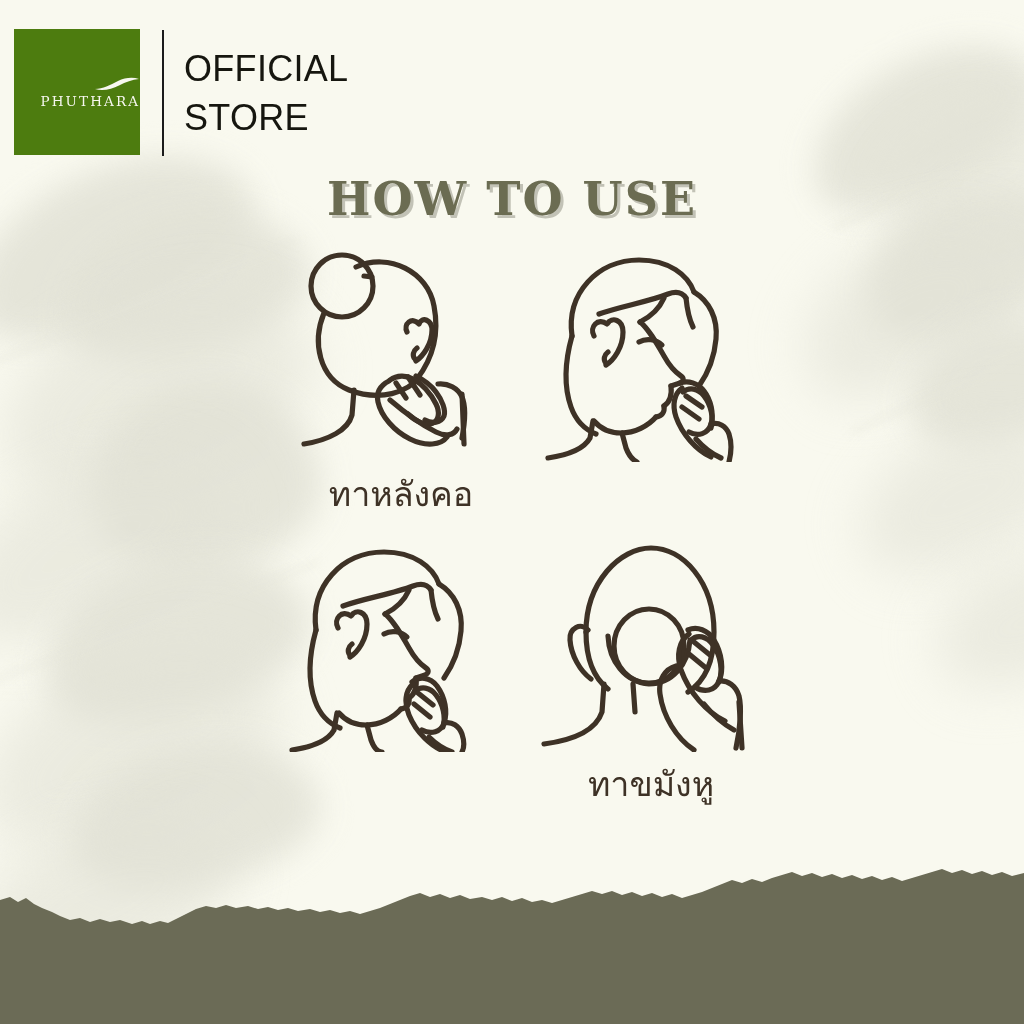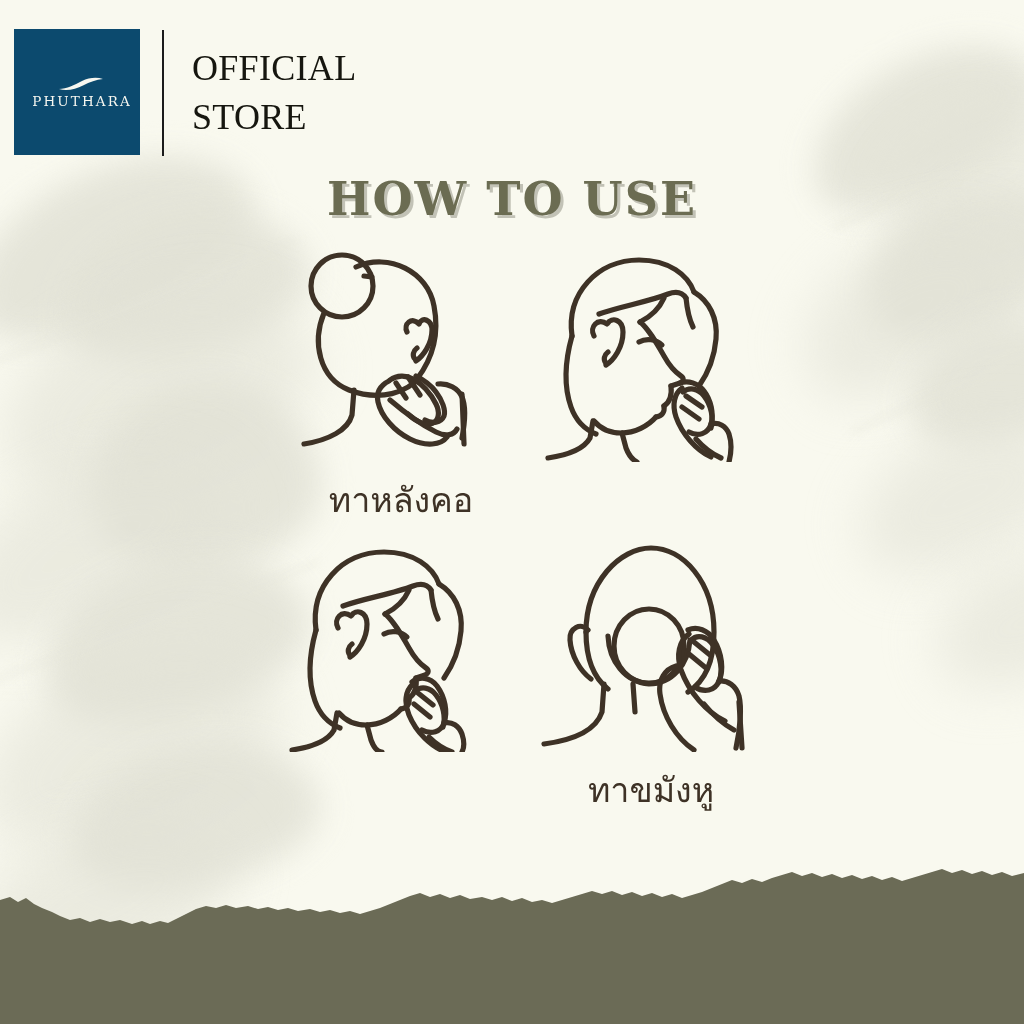--- a/index.html
+++ b/index.html
@@ -33,49 +33,49 @@
     height:3px;
     opacity:.8;
   }
 
   
   #header { position:absolute; left:0; top:0; width:100%; height:175px; }
 
   #logo-box {
     position:absolute; left:14px; top:29px;
     width:126px; height:126px;
-    background:#0c4a6e;
+    background:#4d7c0f;
     display:flex; flex-direction:column;
-    align-items:center; justify-content:center;padding-left:8px;
+    align-items:flex-end; justify-content:center;padding-left:8px;
   }
   #logo-swoosh { width:46px; height:16px; display:block; margin-bottom:3px; }
   #logo-wordmark {
     color:#f7f7f0;
     font-family:"DejaVu Serif","Liberation Serif",serif;
     font-size:13.5px;
     letter-spacing:2.1px;
     text-indent:2.1px;
     line-height:1;
     white-space:nowrap;
   }
 
   #header-divider {
     position:absolute; left:162px; top:30px;
     width:2px; height:126px;
     background:#1b1b1b;
   }
 
   #header-title {
-    position:absolute; left:192px; top:44px;
+    position:absolute; left:184px; top:44px;
     color:#16160f;
     font-size:36px;
     line-height:49px;
     letter-spacing:.3px;
     white-space:pre-line;
-    font-family:Liberation Serif, serif;
+    font-family:Liberation Sans, sans-serif;
   }
 
   
   #how-to-use {
     position:absolute; top:172px; left:0; width:1024px;
     text-align:center;
     font-family:"DejaVu Serif","Liberation Serif",serif;
     font-weight:bold;
     font-size:46px;
     letter-spacing:2px;
@@ -92,21 +92,21 @@
     grid-template-columns:1fr 1fr;
     grid-auto-rows:290px;
   }
   .step { position:relative; display:flex; flex-direction:column; align-items:center; }
   .step-art { width:230px; height:218px; display:block; }
   .step-art path, .step-art circle, .step-art ellipse {
     fill:none; stroke:#3e3226;
     stroke-width:5.2; stroke-linecap:round; stroke-linejoin:round;
   }
   .step-label {
-    margin-top:18px;
+    margin-top:12px;
     font-size:34px;
     color:#3e3226;
     line-height:1.2;
     font-family:"DejaVu Sans","Liberation Sans",sans-serif;
   }
 
   
   #bottom-band {
     position:absolute; left:0; bottom:0; width:1024px; height:160px;
   }

